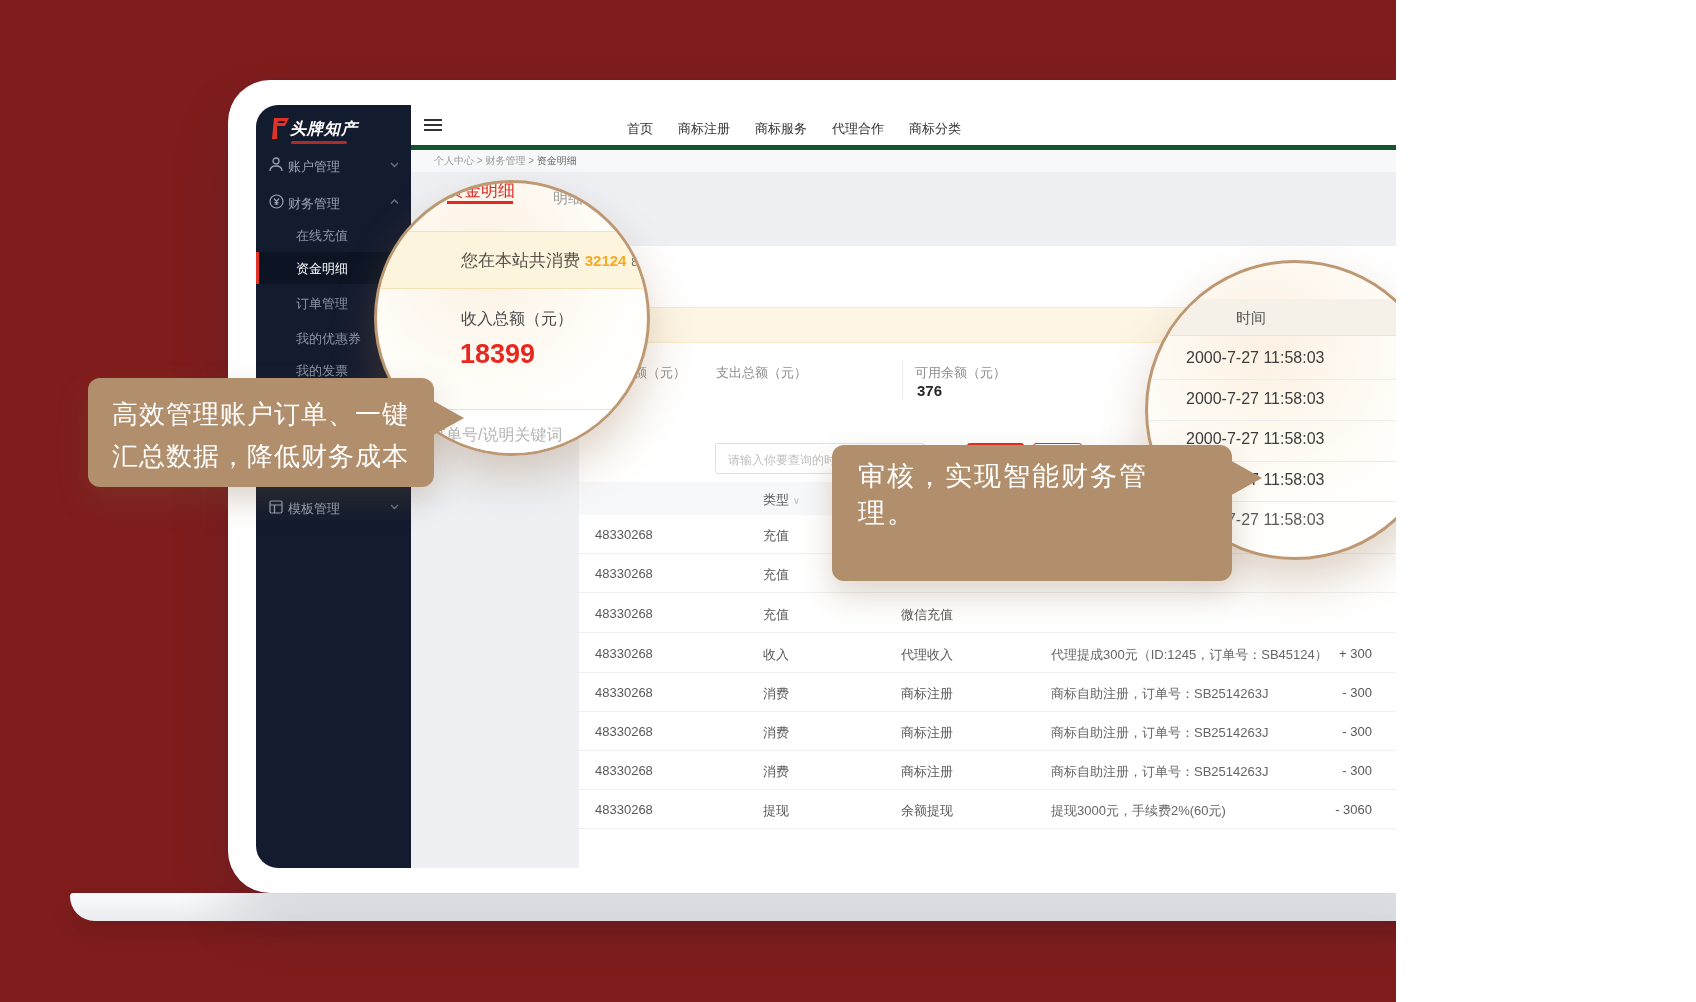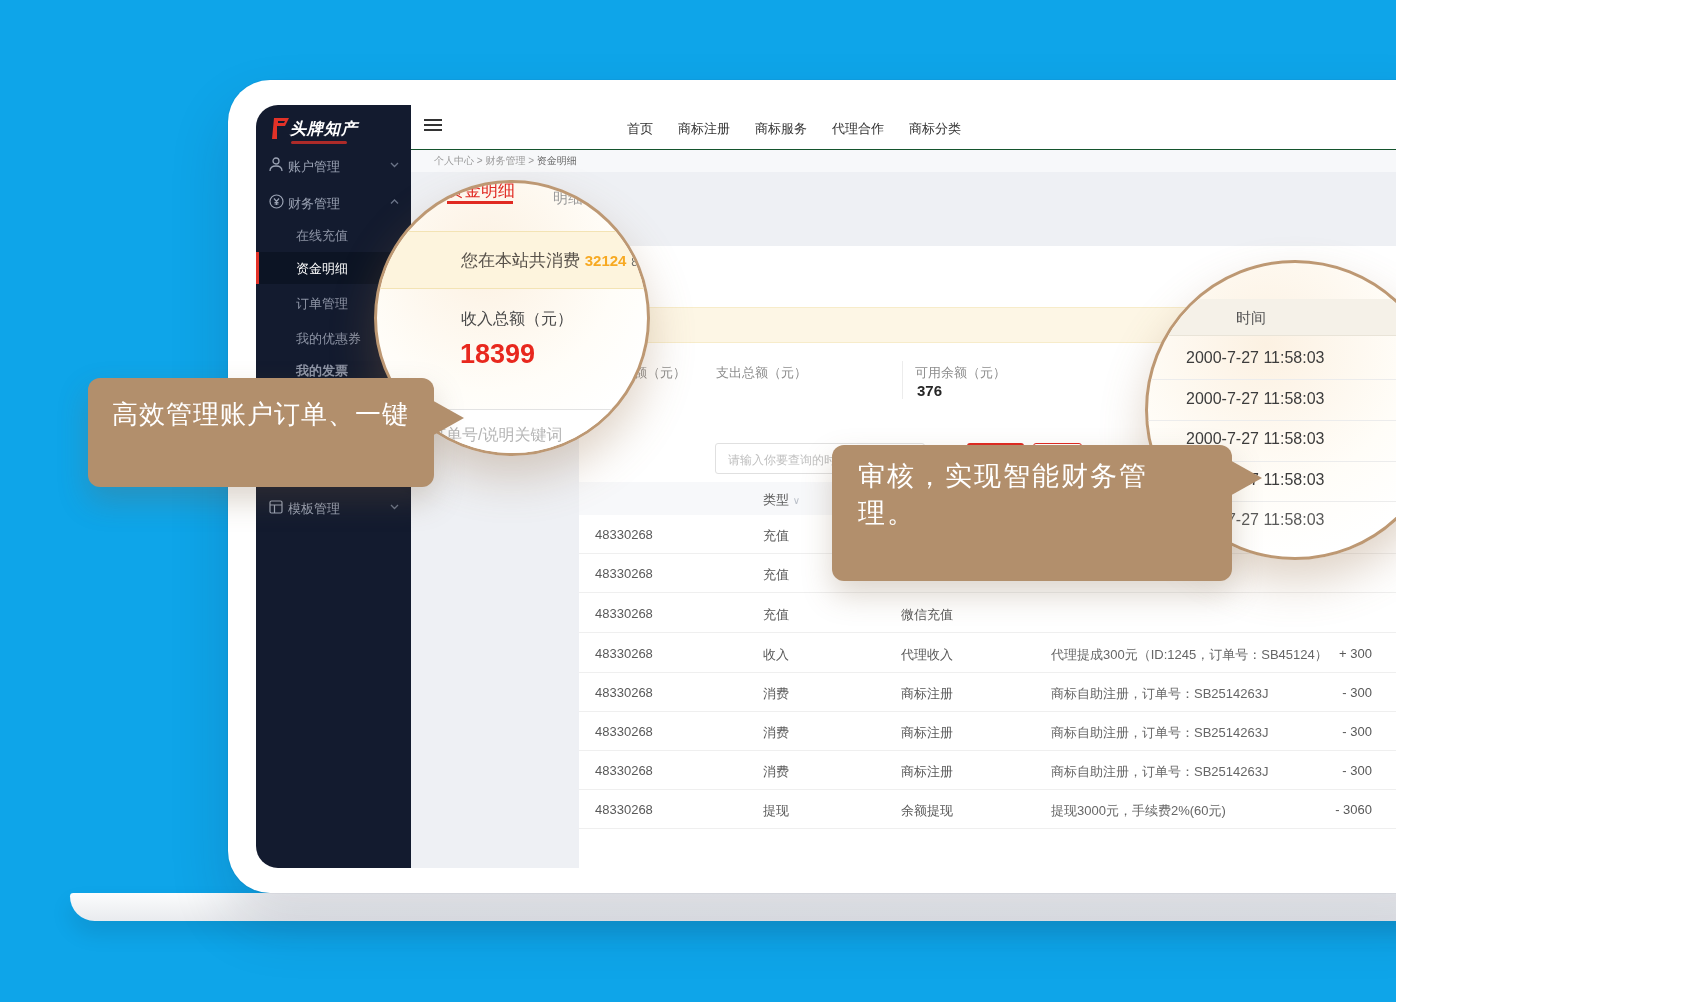--- a/index.html
+++ b/index.html
@@ -1,17 +1,17 @@
 <!DOCTYPE html>
 <html><head>
 <meta charset="utf-8">
 <style>
   html,body{margin:0;padding:0;background:#fff;}
   *{box-sizing:border-box;font-family:"Liberation Sans","DejaVu Sans",sans-serif;}
-  .canvas{position:relative;width:1396px;height:1002px;background:#0ea5e9;overflow:hidden;}
+  .canvas{position:relative;width:1396px;height:1002px;background:#7f1d1d;overflow:hidden;}
   .abs{position:absolute;}
 
   
   .laptop-frame{left:228px;top:80px;width:1230px;height:813px;background:#ffffff;border-radius:42px;
     box-shadow:0 0 0 1px rgba(20,25,40,0.04),0 30px 60px rgba(25,30,60,0.16);}
   .laptop-base{left:70px;top:893px;width:1427px;height:28px;background:linear-gradient(#fbfcfd,#e9ebee);
     border-radius:6px 6px 44px 44px;box-shadow:0 12px 22px rgba(0,0,0,0.10);}
   .screen{left:256px;top:105px;width:1197px;height:763px;border-radius:22px;overflow:hidden;background:#ffffff;}
 
   
@@ -20,21 +20,21 @@
   .logo-tag{left:35px;top:36px;width:56px;height:3px;background:#e23228;opacity:.75;border-radius:2px;}
   .side-item{left:0;width:155px;height:34px;color:#9aa2b3;font-size:13px;}
   .side-item .lbl{position:absolute;left:32px;top:9px;}
   .side-sub{position:absolute;left:40px;top:9px;color:#8d94a5;font-size:13px;}
   .side-active{left:0;width:155px;height:32px;background:#0c1424;}
   .side-active .bar{position:absolute;left:0;top:0;width:3px;height:32px;background:#e23228;}
   .side-active .lbl{position:absolute;left:40px;top:8px;color:#ffffff;font-size:13px;}
   .chev{position:absolute;right:12px;top:13px;}
 
   
-  .navbar{left:155px;top:0;width:1042px;height:45px;background:#fff;border-bottom:1px solid #14532d;}
+  .navbar{left:155px;top:0;width:1042px;height:45px;background:#fff;border-bottom:5px solid #14532d;}
   .nav-item{position:absolute;top:15px;font-size:13px;color:#333;transform:translateX(-50%);}
   .hamburger{position:absolute;left:13px;top:14px;width:18px;height:14px;}
   .hamburger i{display:block;height:2px;background:#333;margin-bottom:3px;}
   .nav-search{position:absolute;left:1027px;top:8px;width:155px;height:23px;background:#f1f2f4;border-radius:4px;
     color:#a6abb3;font-size:11px;line-height:23px;padding-left:12px;}
 
   .breadcrumb{left:155px;top:45px;width:1042px;height:22px;background:#f7f8fa;font-size:10px;color:#999;}
   .breadcrumb .in{position:absolute;left:23px;top:4px;}
   .breadcrumb b{color:#666;font-weight:normal;}
   .content-bg{left:155px;top:67px;width:1042px;height:696px;background:#eef0f4;}
@@ -158,21 +158,21 @@
       <div class="abs side-active" style="top:147px;">
         <span class="bar"></span>
         <span class="lbl">资金明细</span>
       </div>
       <div class="abs side-item" style="top:181px;">
         <span class="side-sub">订单管理</span>
       </div>
       <div class="abs side-item" style="top:216px;">
         <span class="side-sub">我的优惠券</span>
       </div>
-      <div class="abs side-item" style="top:248px;font-weight:bold;">
+      <div class="abs side-item" style="top:248px;">
         <span class="side-sub">我的发票</span>
       </div>
 
       <div class="abs side-item" style="top:386px;">
         <span class="abs" style="left:13px;top:9px;">
           <svg width="14" height="14" viewBox="0 0 14 14" fill="none" stroke="#9aa2b3" stroke-width="1.2">
               <rect x="1" y="1" width="12" height="12" rx="1.5"></rect>
               <path d="M1 5 L13 5 M5.5 5 L5.5 13"></path>
             </svg>
         </span>
@@ -347,20 +347,21 @@
     <div class="m-sep" style="top:157px;"></div>
     <div class="m-time" style="top:167px;">2000-7-27 11:58:03</div>
     <div class="m-sep" style="top:198px;"></div>
     <div class="m-time" style="top:208px;">2000-7-27 11:58:03</div>
     <div class="m-sep" style="top:238px;"></div>
     <div class="m-time" style="top:248px;opacity:.85;">2000-7-27 11:58:03</div>
   </div>
 
   <div class="abs tip tip-left z10">
     <div>高效管理账户订单、一键</div>
+    <div>汇总数据，降低财务成本</div>
   </div>
   <div class="abs tip-arrow-left z10"></div>
 
   <div class="abs tip tip-right z10">
     <div>审核，实现智能财务管</div>
     <div>理。</div>
   </div>
   <div class="abs tip-arrow-right z10"></div>
 
 </div>

